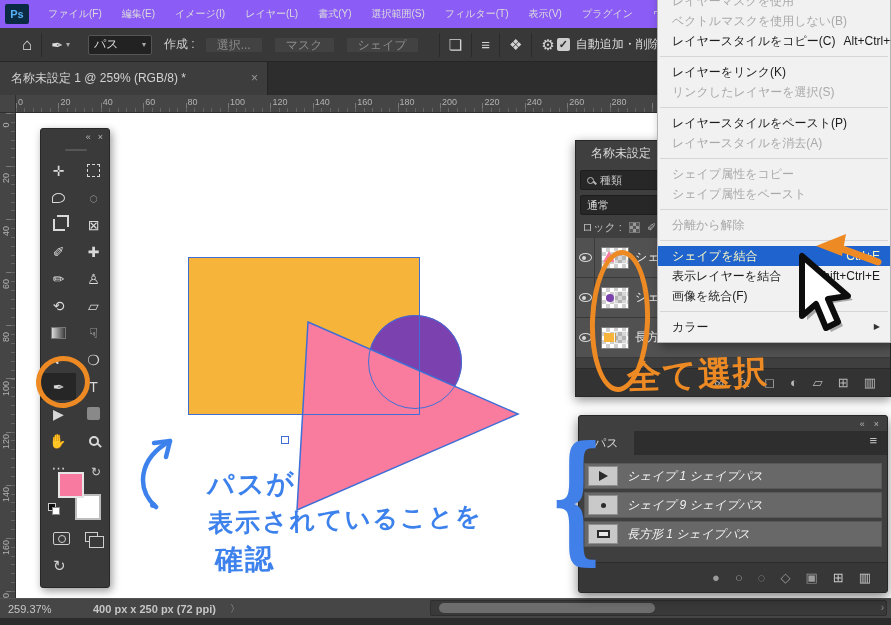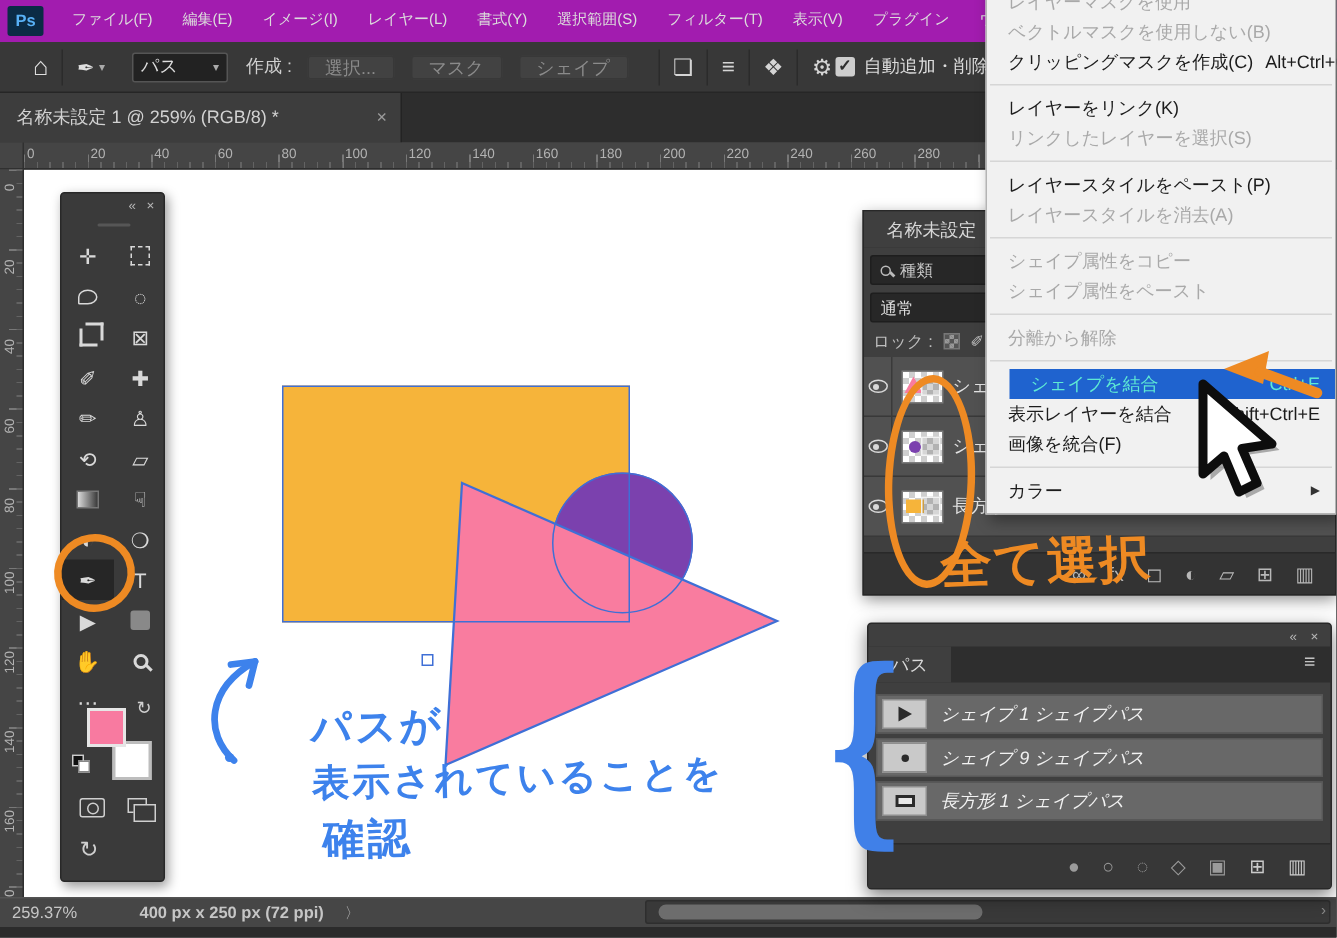--- a/index.html
+++ b/index.html
@@ -1,21 +1,21 @@
 <!DOCTYPE html>
 <html><head>
 <meta charset="utf-8">
 <style>
   html,body{margin:0;padding:0;background:#222;}
   #app{position:relative;width:891px;height:625px;overflow:hidden;background:#4a4a4a;
        font-family:"Liberation Sans",sans-serif;-webkit-font-smoothing:antialiased;}
   #app *{box-sizing:border-box;}
 
   
-  .menubar{position:absolute;left:0;top:0;width:891px;height:28px;background:#a21caf;
+  .menubar{position:absolute;left:0;top:0;width:891px;height:28px;background:#8b5cf6;
            display:flex;align-items:center;padding-left:5px;z-index:6;}
   .ps-logo{width:24px;height:20px;background:#0b2b45;color:#58b1f6;font-size:11px;font-weight:bold;
            display:flex;align-items:center;justify-content:center;border-radius:2px;margin-right:9px;}
   .mitem{color:#dcdcdc;font-size:10px;padding:0 10px;line-height:28px;white-space:nowrap;}
 
   
   .optionsbar{position:absolute;left:0;top:28px;width:891px;height:34px;background:#383838;
               border-bottom:1px solid #262626;display:flex;align-items:center;z-index:6;color:#d8d8d8;}
   .osep{width:1px;height:24px;background:#2b2b2b;margin:0 9px;}
   .home-ic{font-size:17px;color:#e0e0e0;margin-left:22px;}
@@ -163,21 +163,21 @@
 
   
   .cmenu{position:absolute;left:657px;top:-12px;width:234px;background:#f1f1f1;border:1px solid #b4b4b4;
          box-shadow:3px 4px 9px rgba(0,0,0,.35);padding:2px 0 5px 0;z-index:40;}
   .cm-item{height:20px;line-height:20px;font-size:12px;color:#1c1c1c;padding:0 10px 0 14px;
            display:flex;align-items:center;white-space:nowrap;}
   .cm-item .cm-label{flex:1 1 auto;}
   .cm-short{margin-left:8px;}
   .cm-arrow{font-size:8px;color:#333;}
   .cm-item.disabled{color:#a9a9a9;}
-  .cm-item.hl{background:#1f63cf;color:#5eead4;margin-left:15px;}
+  .cm-item.hl{background:#1f63cf;color:#fef9c3;}
   .cm-sep{height:1px;background:#d6d6d6;margin:5px 2px;}
 
   
   .o-ellipse{position:absolute;left:590px;top:250px;width:60px;height:142px;border:5px solid #EE8A23;
              border-radius:50%;transform:rotate(2deg);z-index:20;}
   .o-text{position:absolute;left:627px;top:352px;font-size:34px;font-weight:bold;color:#EE8A23;
           letter-spacing:1px;transform:rotate(-2deg);z-index:20;white-space:nowrap;}
   .o-arrow{position:absolute;left:812px;top:230px;z-index:45;}
   .pen-circle{position:absolute;left:36px;top:356px;width:54px;height:52px;border:5px solid #EE8A23;
               border-radius:50%;transform:rotate(-8deg);z-index:14;}
@@ -494,21 +494,21 @@
   <div class="brace">{</div>
 
   <div class="cmenu" id="cmenu">
       <div class="cm-item disabled">
         <span class="cm-label">レイヤーマスクを使用</span>
       </div>
       <div class="cm-item disabled">
         <span class="cm-label">ベクトルマスクを使用しない(B)</span>
       </div>
       <div class="cm-item">
-        <span class="cm-label">クリッピングマスクを作成(C)</span>
+        <span class="cm-label">レイヤースタイルをコピー(C)</span>
         <span class="cm-short">Alt+Ctrl+G</span>
       </div>
       <div class="cm-sep"></div>
       <div class="cm-item">
         <span class="cm-label">レイヤーをリンク(K)</span>
       </div>
       <div class="cm-item disabled">
         <span class="cm-label">リンクしたレイヤーを選択(S)</span>
       </div>
       <div class="cm-sep"></div>

